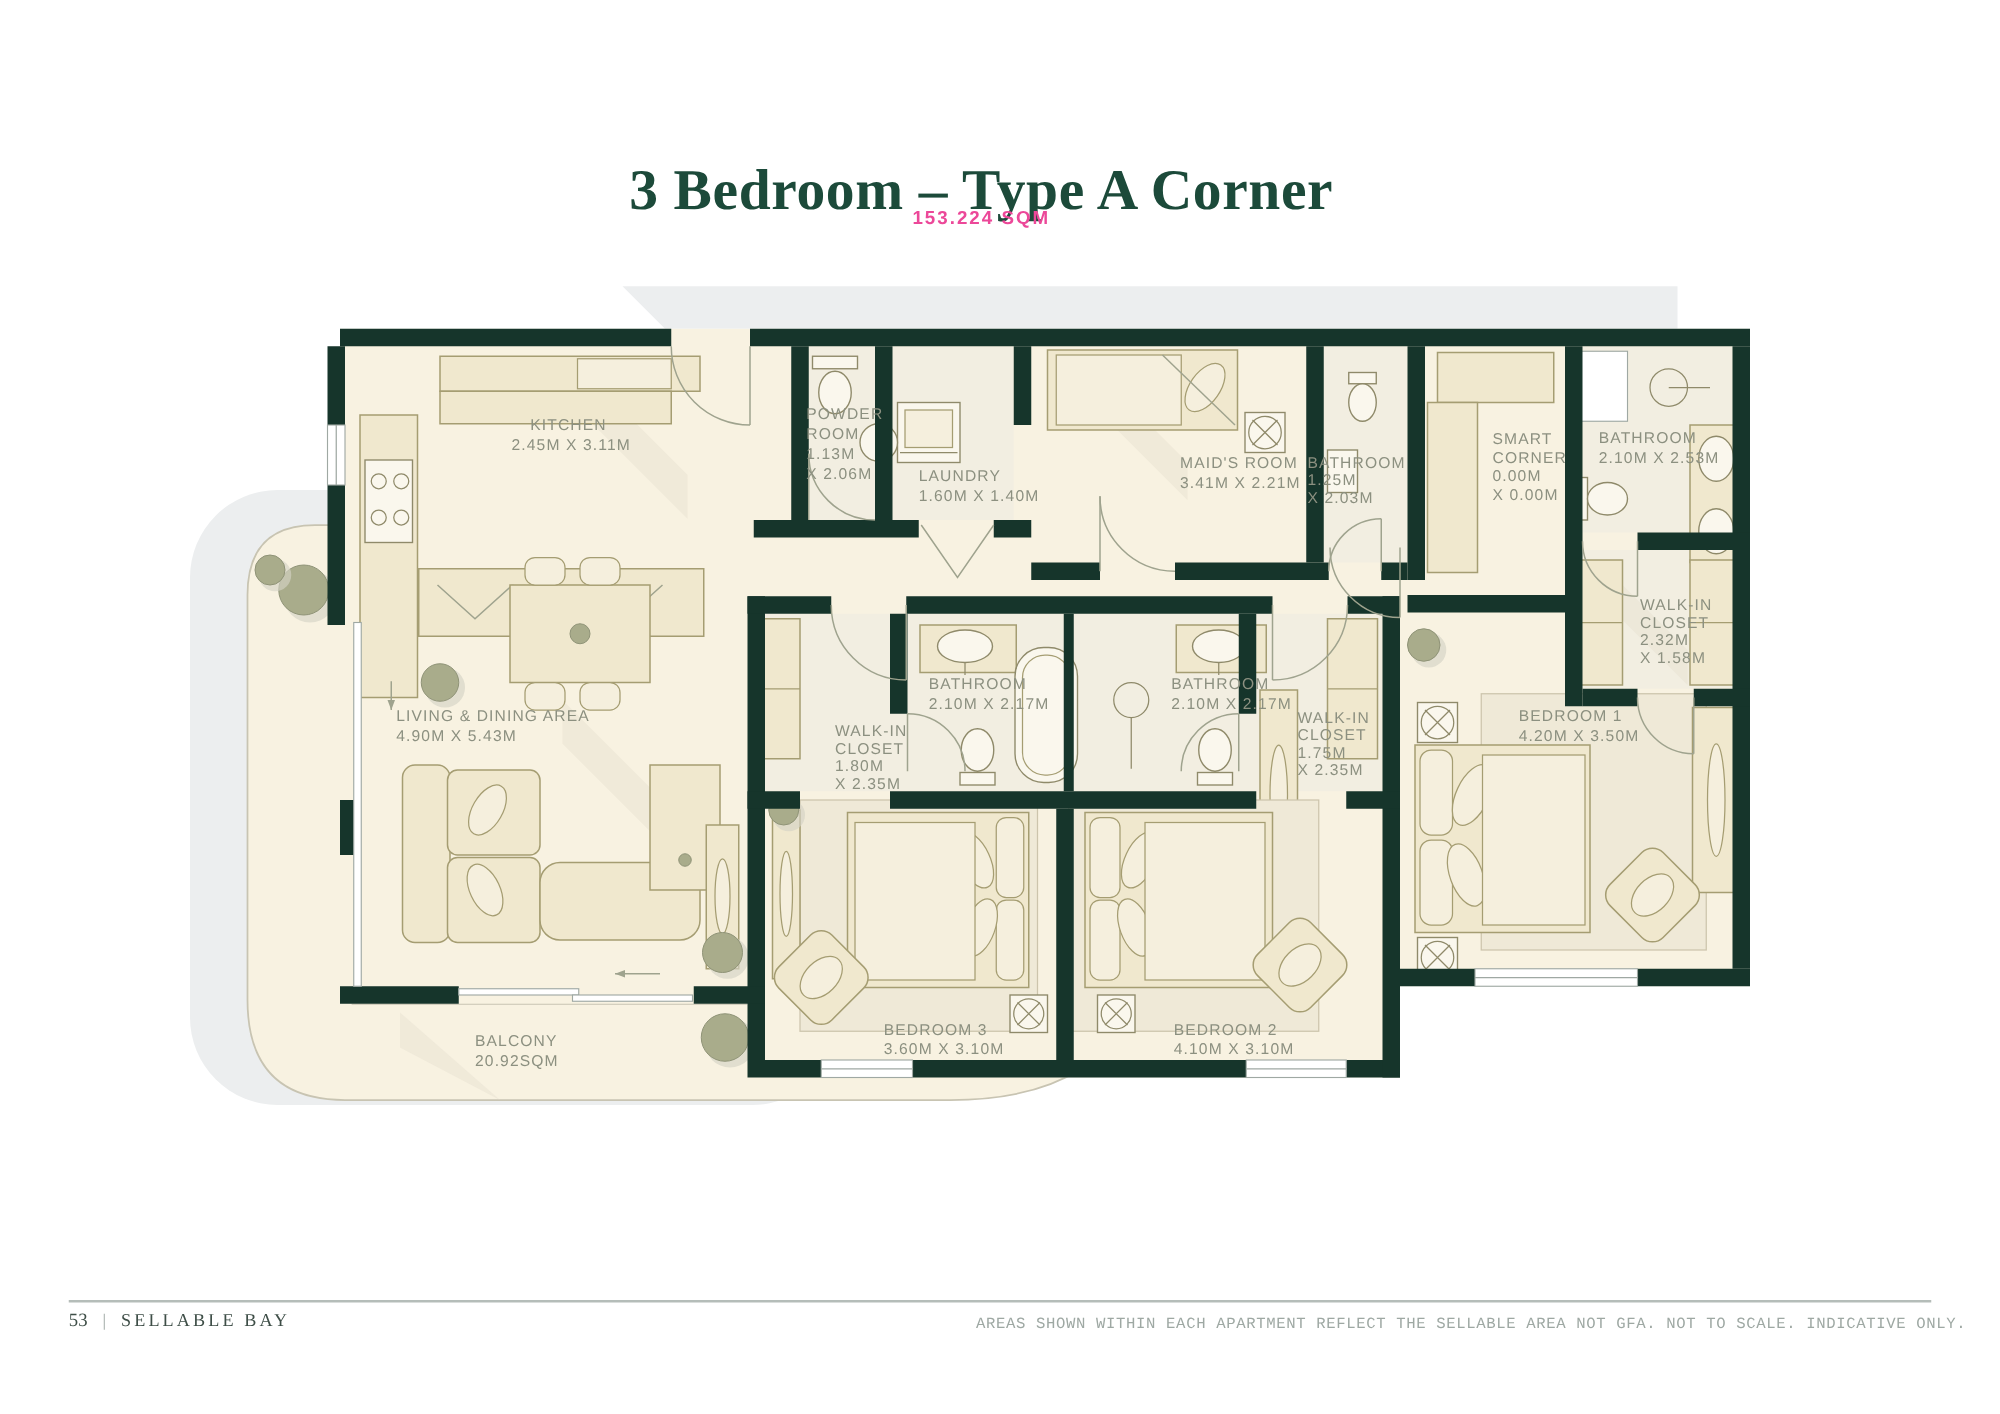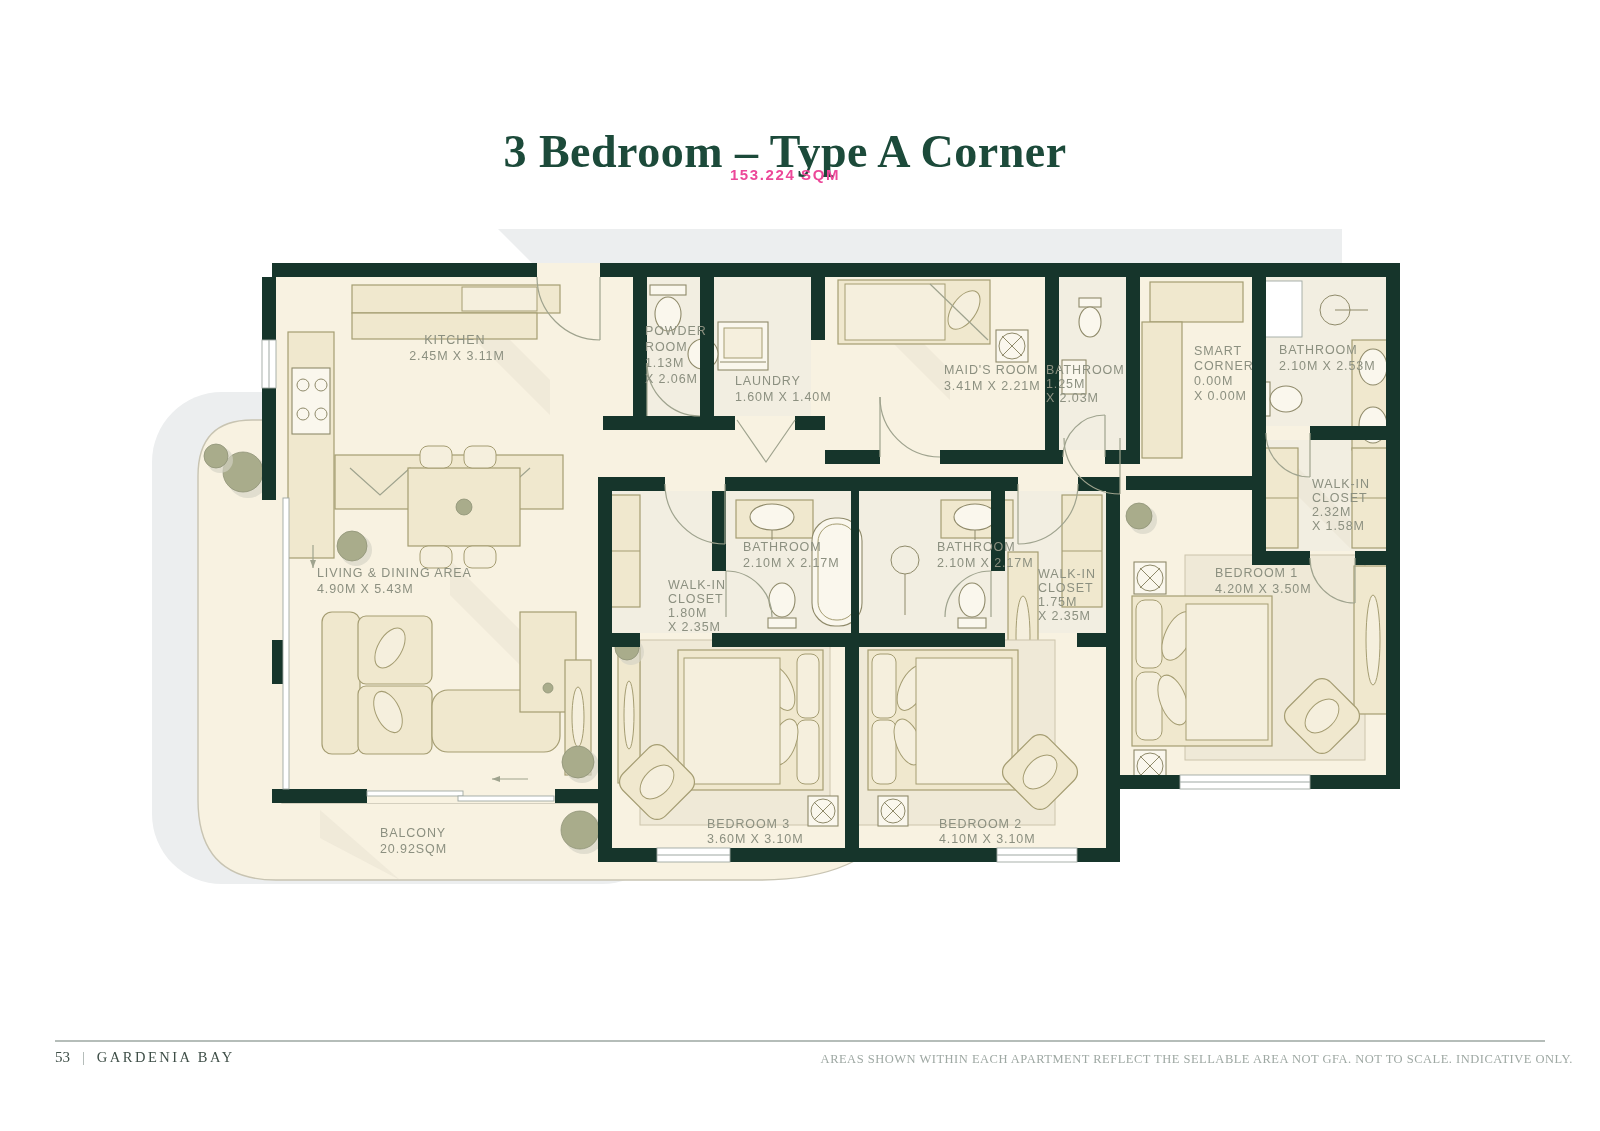--- a/index.html
+++ b/index.html
@@ -12,21 +12,21 @@
             font-size:15px;font-weight:600;color:#ec4899;letter-spacing:1.6px;}
   .plan{position:absolute;left:140px;top:215px;width:1310px;height:700px;}
   .rl{font-family:"Liberation Sans", sans-serif;font-size:12.5px;fill:#8c9080;
       letter-spacing:0.9px;}
   .footer-line{position:absolute;left:55px;top:1040px;width:1490px;height:1.5px;
                background:#b5bdb9;}
   .footer-left{position:absolute;left:55px;top:1049px;font-family:"Liberation Serif", serif;
                font-size:15px;color:#3e4e47;display:flex;gap:12px;align-items:baseline;}
   .footer-left .sep{color:#9aa5a0;font-size:14px;}
   .footer-left .brand{letter-spacing:2.5px;font-size:14.5px;}
-  .footer-right{position:absolute;right:55px;top:1052px;font-family:Liberation Serif, serif;
+  .footer-right{position:absolute;right:55px;top:1052px;font-family:Liberation Mono, monospace;
                 font-size:12.5px;color:#9ea8a3;letter-spacing:0.5px;}
   .wall{fill:#16352b;}
   .furn{fill:#f0e8ce;stroke:#a59d72;stroke-width:1.2;}
   .furnlight{fill:#f5efdd;stroke:#a59d72;stroke-width:1;}
   .fix{fill:#faf7ed;stroke:#8f8a6a;stroke-width:1.1;}
   .door{fill:none;stroke:#9fa38e;stroke-width:1.2;}
   .win{fill:#ffffff;stroke:#9fa8a3;stroke-width:0.9;}
   .rug{fill:#efe9d7;stroke:#ccc4ac;stroke-width:1;}
   .shadow{fill:#e7e2d2;opacity:0.5;}
   .plantS{fill:#d4d2c4;opacity:0.65;}
@@ -433,17 +433,17 @@
         <tspan x="939" y="828">BEDROOM 2</tspan>
         <tspan x="939" y="843">4.10M X 3.10M</tspan>
       </text>
     </g>
   </svg>
 
   <div class="footer-line"></div>
   <div class="footer-left">
     <span>53</span>
     <span class="sep">|</span>
-    <span class="brand">GARDENIA BAY</span>
+    <span class="brand">SELLABLE BAY</span>
   </div>
   <div class="footer-right">AREAS SHOWN WITHIN EACH APARTMENT REFLECT THE SELLABLE AREA NOT GFA. NOT TO SCALE. INDICATIVE ONLY.</div>
 
 </div>
 
 </body></html>

